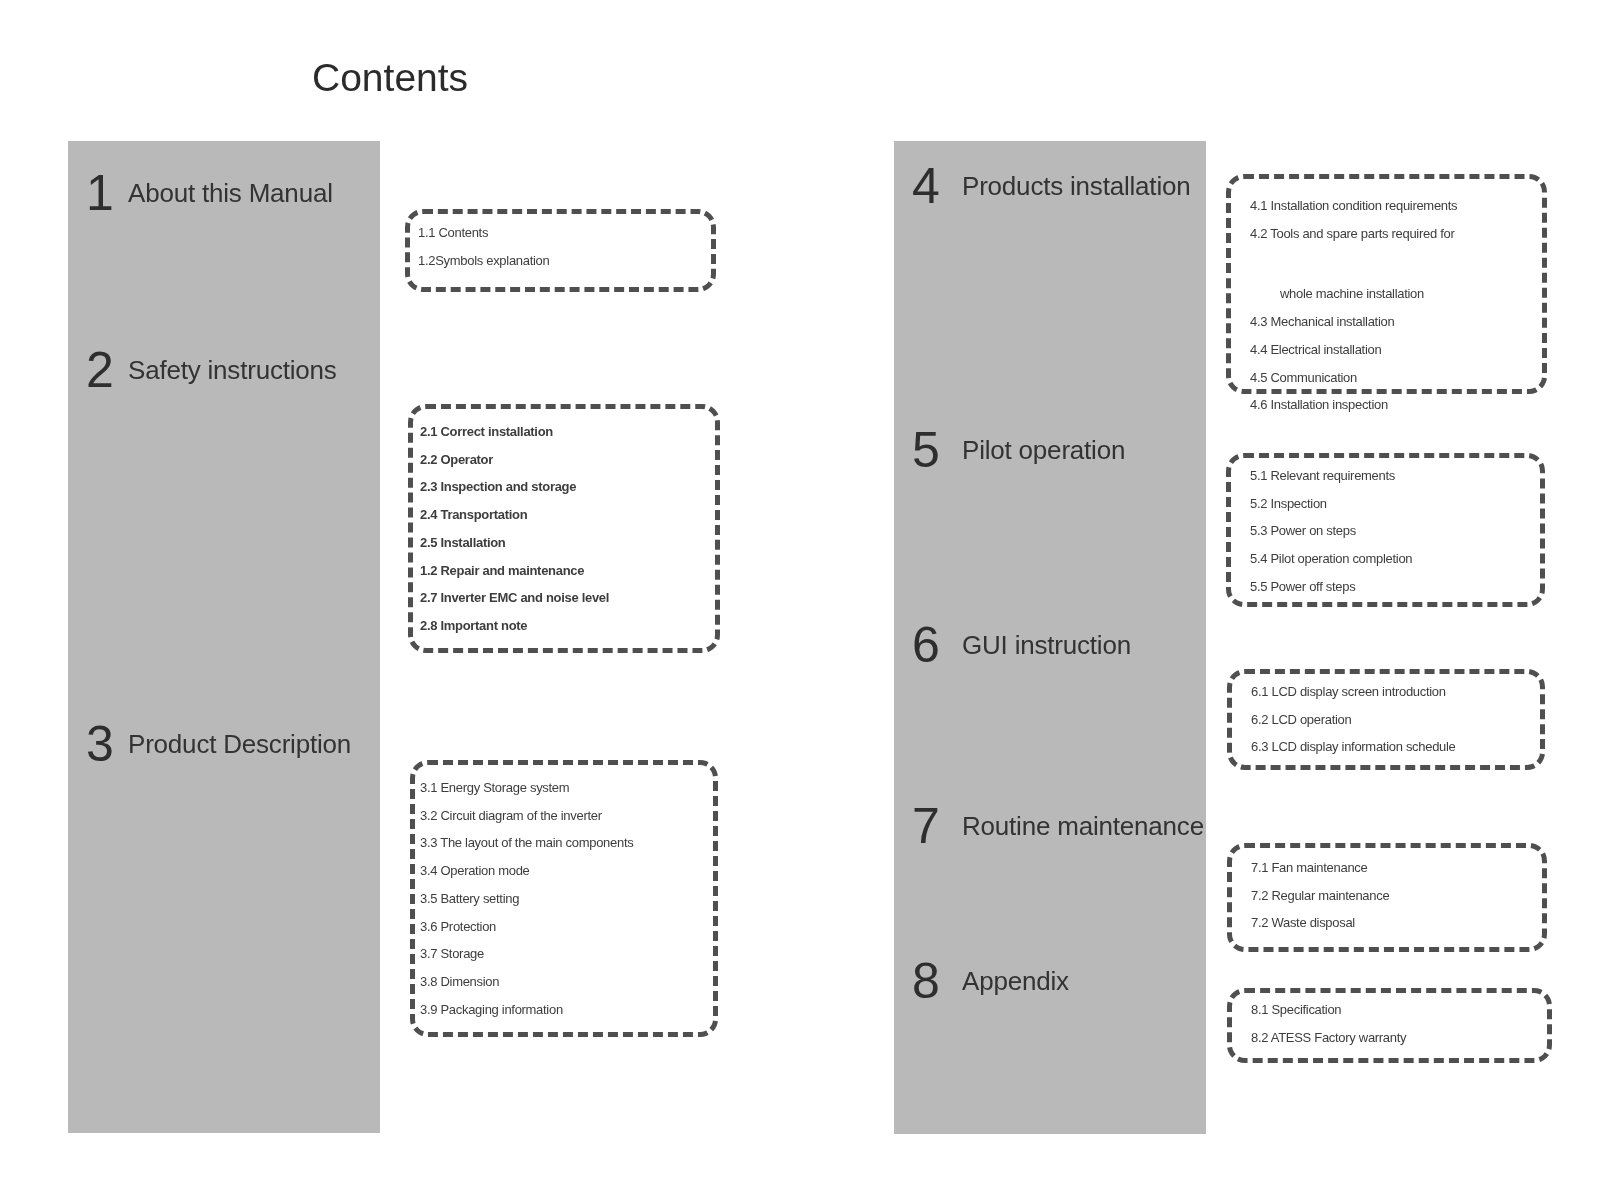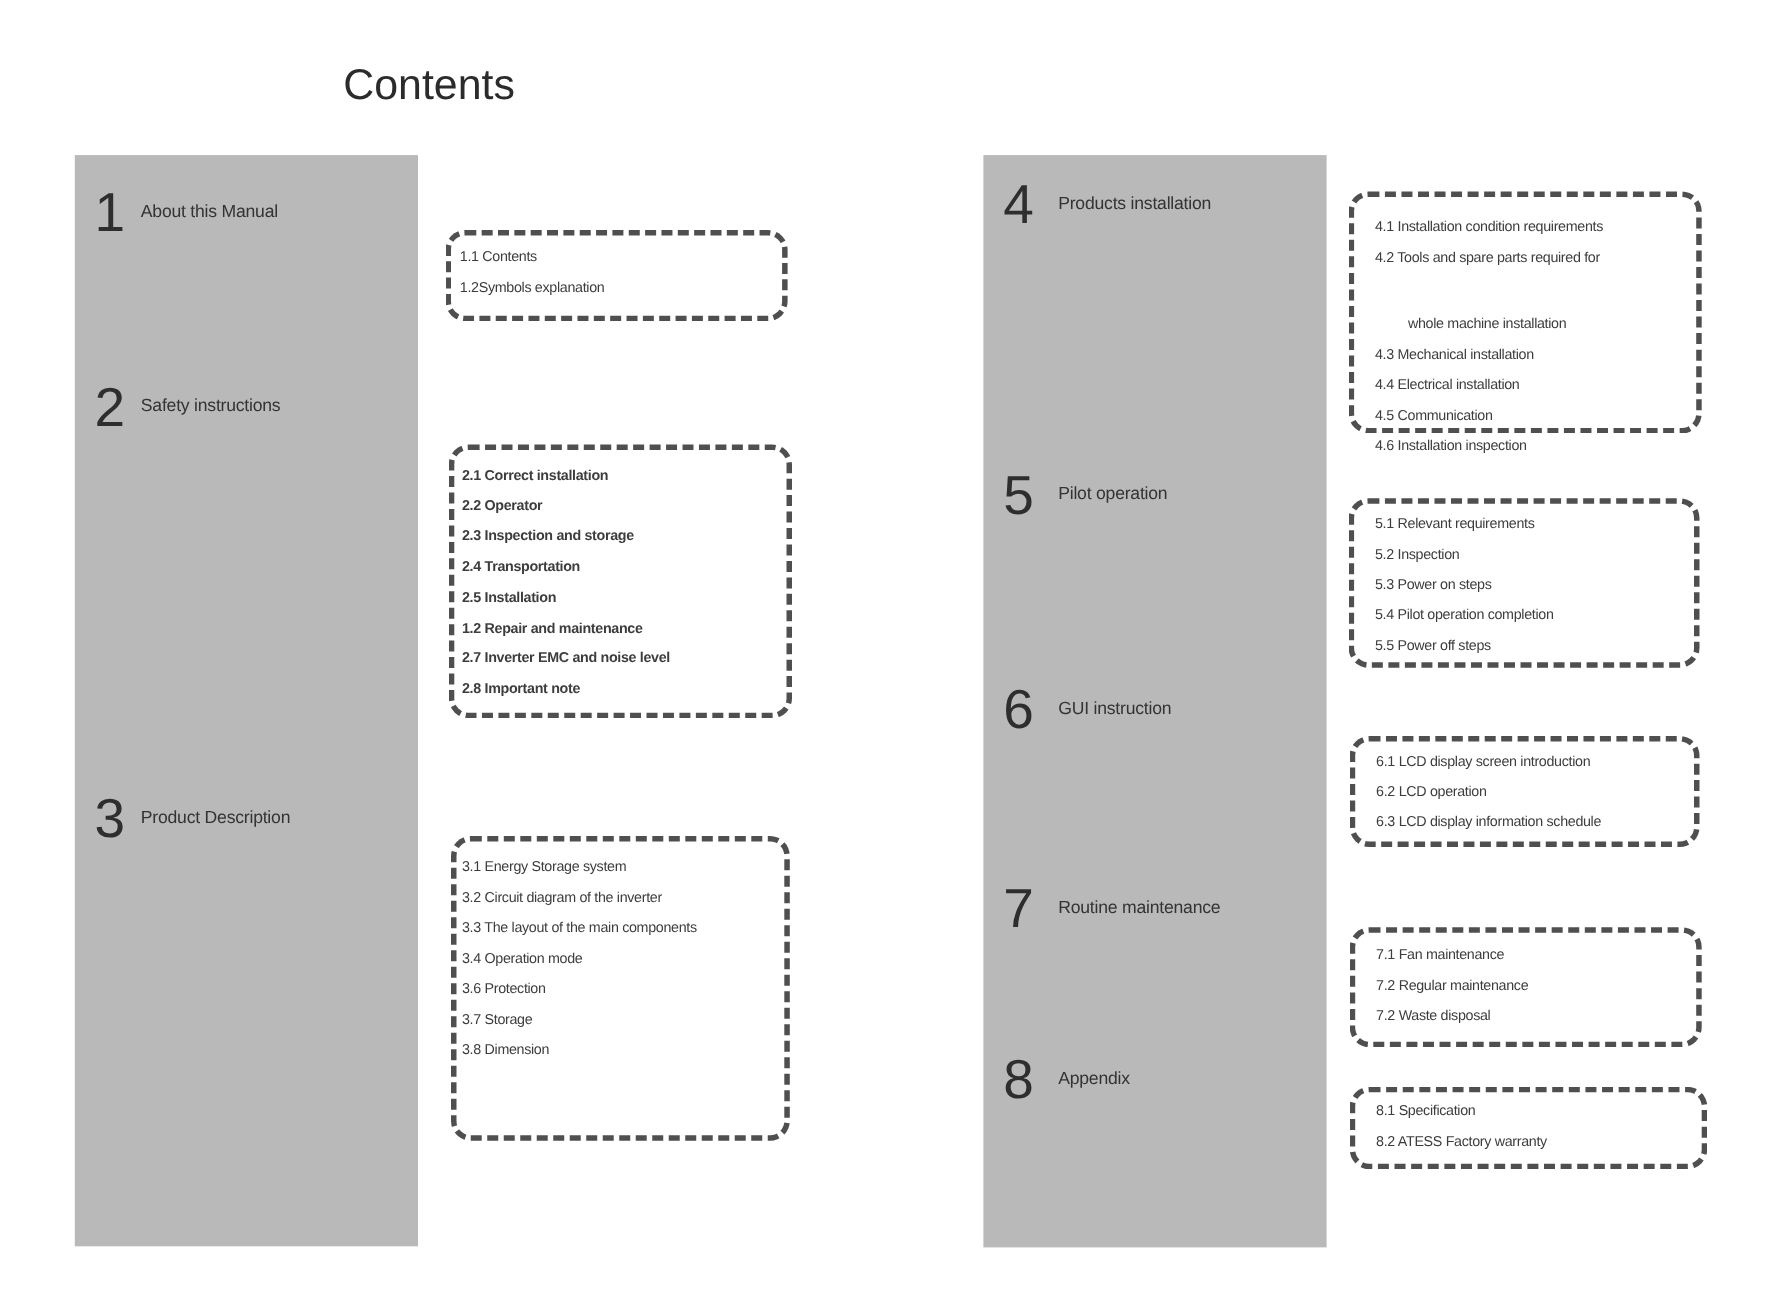--- a/index.html
+++ b/index.html
@@ -33,21 +33,21 @@
   }
   .sec .num{
     font-size:50px;
     color:#2e2e2e;
     width:42px;
     font-weight:400;
     line-height:52px;
   }
   .sec-r .num{width:50px;}
   .sec .t{
-    font-size:16px;
+    font-size:26px;
     color:#333333;
     letter-spacing:-0.2px;
     white-space:nowrap;
   }
   .box{
     position:absolute;
     box-sizing:border-box;
     border:5px dashed #4f4f4f;
     border-radius:18px;
     background:#ffffff;
@@ -119,23 +119,25 @@
     <div class="bi">1.2 Repair and maintenance</div>
     <div class="bi">2.7 Inverter EMC and noise level</div>
     <div class="bi">2.8 Important note</div>
   </div>
 
   <div class="box" style="left:410px;top:760px;width:308px;height:277px;padding:9px 0 0 5px;">
     <div class="bi">3.1 Energy Storage system</div>
     <div class="bi">3.2 Circuit diagram of the inverter</div>
     <div class="bi">3.3 The layout of the main components</div>
     <div class="bi">3.4 Operation mode</div>
+    <div class="bi">3.5 Battery setting</div>
     <div class="bi">3.6 Protection</div>
     <div class="bi">3.7 Storage</div>
     <div class="bi">3.8 Dimension</div>
+    <div class="bi">3.9 Packaging information</div>
   </div>
 
   <div class="box" style="left:1226px;top:174px;width:321px;height:220px;padding:13px 0 0 19px;">
     <div class="bi">4.1 Installation condition requirements</div>
     <div class="bi">4.2 Tools and spare parts required for</div>
     <div class="bi indent">whole machine installation</div>
     <div class="bi">4.3 Mechanical installation</div>
     <div class="bi">4.4 Electrical installation</div>
     <div class="bi">4.5 Communication</div>
     <div class="bi">4.6 Installation inspection</div>

